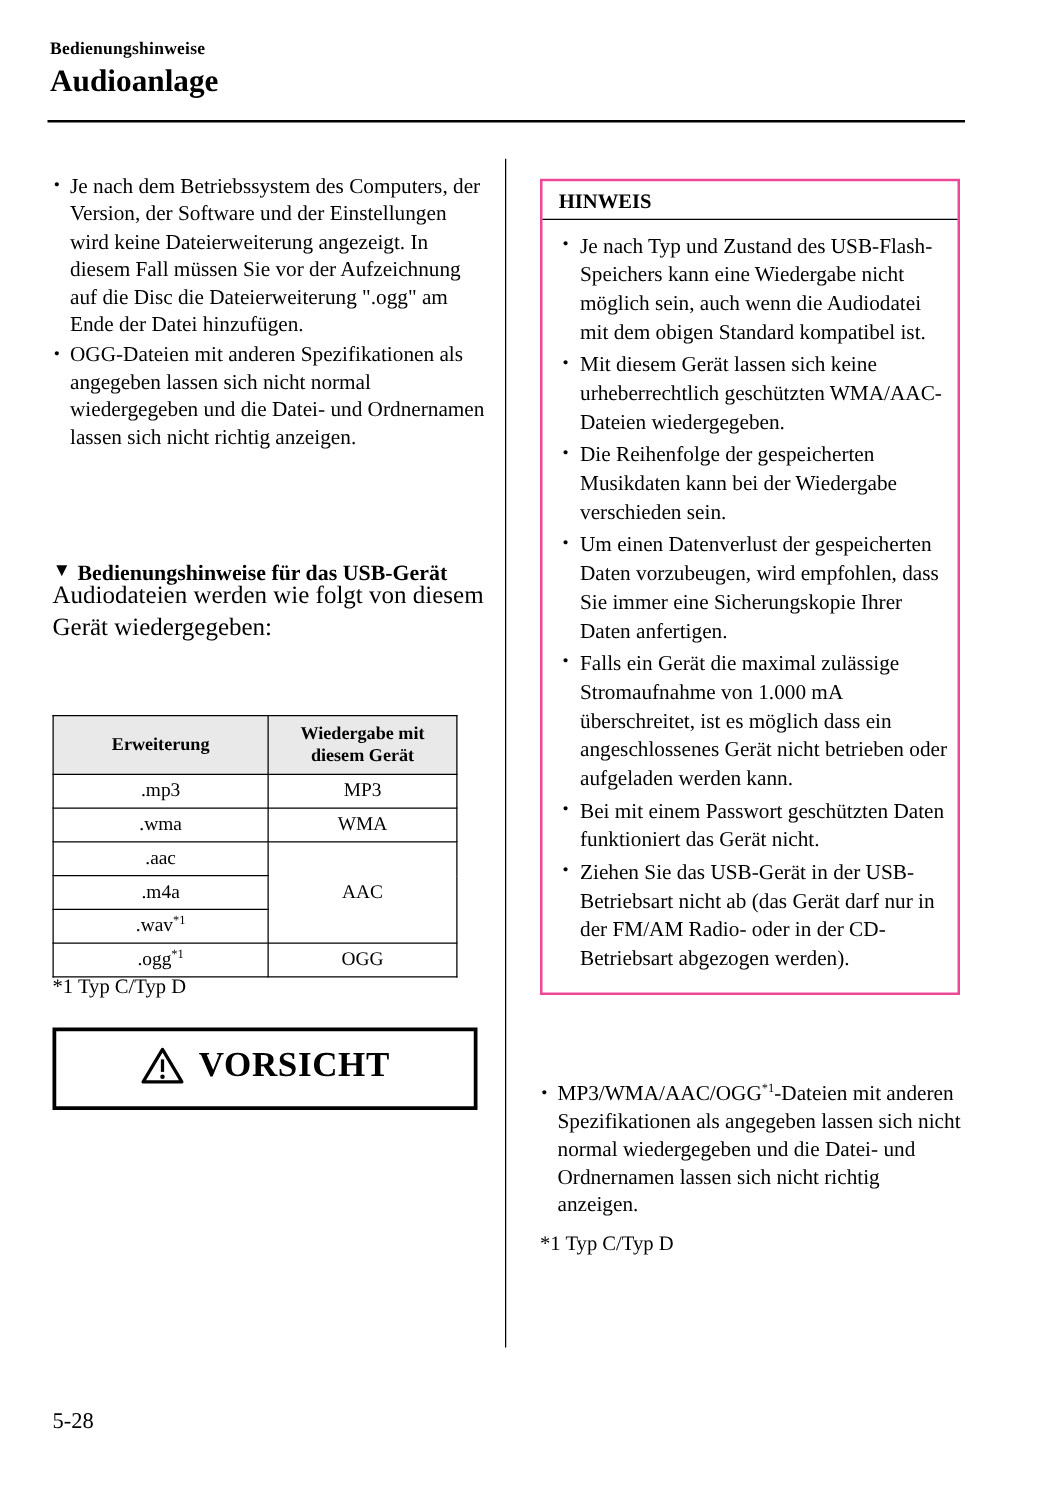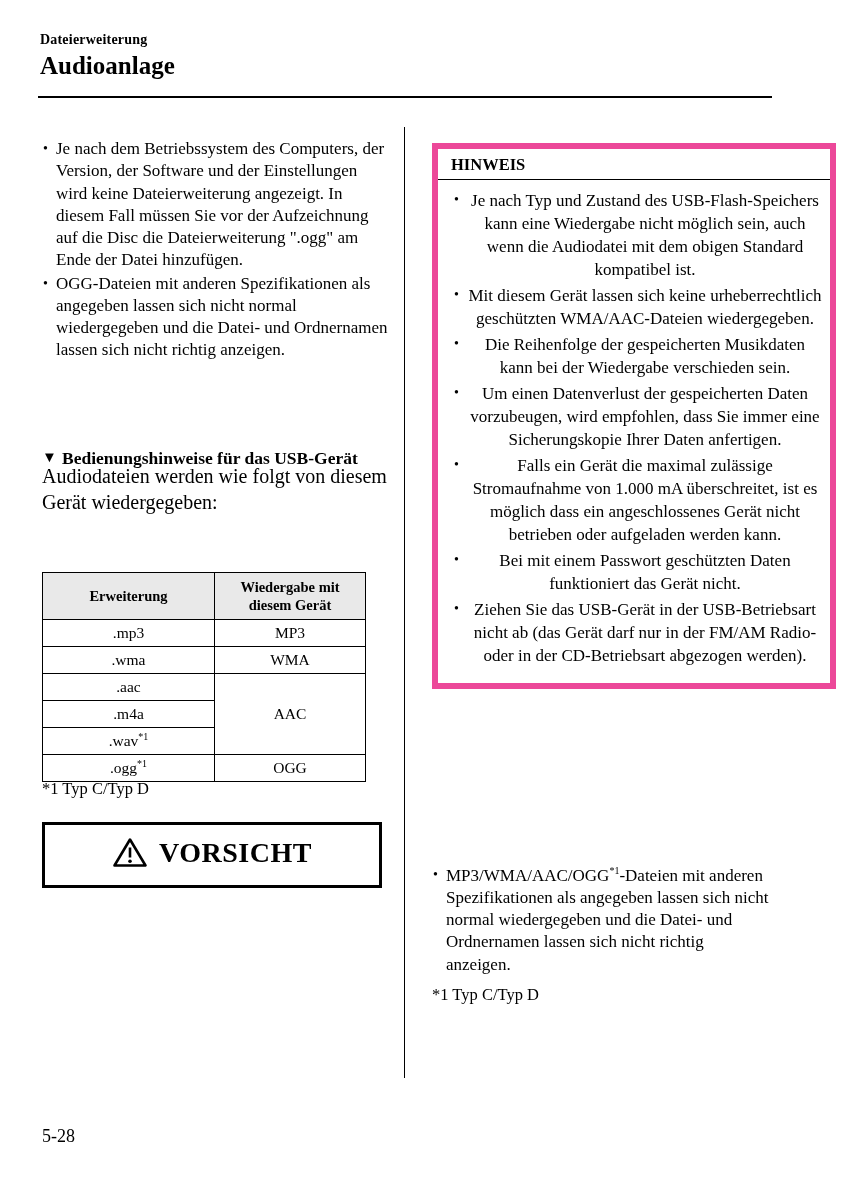--- a/index.html
+++ b/index.html
@@ -46,40 +46,40 @@
 
   .left-footnote{top:779px;font-size:16.5px;}
 
   
   .caution-box{top:822px;border:3px solid #000;width:340px;padding:12px 15px 16px 15px;}
   .caution-title{display:flex;align-items:flex-start;justify-content:center;gap:11px;font-weight:bold;font-size:28px;letter-spacing:.5px;}
   .caution-title svg{display:block;}
   .caution-body{margin:13px 0 0 0;font-size:17px;line-height:1.31;}
 
   
-  .note-box{top:143px;border:6px solid #ec4899;width:404px;}
+  .note-box{top:143px;border:2px solid #ec4899;width:336px;}
   .note-title{font-weight:bold;font-size:16.5px;padding:6px 13px 4px 13px;border-bottom:1px solid #000;}
-  .note-box ul.bullets{padding:9px 8px 13px 13px;text-align:center;}
+  .note-box ul.bullets{padding:9px 8px 13px 13px;}
   .note-box ul.bullets li{padding-left:17px;margin-bottom:3px;line-height:23px;}
   .note-box ul.bullets li::before{left:3px;}
 
   .right-bullet{top:864px;}
   .right-bullet sup{font-size:10px;}
   .right-footnote{top:985px;font-size:16.5px;}
 
   
   .page-number{position:absolute;left:42px;top:1126px;font-size:18px;font-weight:normal;}
 </style>
 </head>
 <body>
 
 <div class="page">
 
   <header class="page-header">
-    <div class="kicker">Dateierweiterung</div>
+    <div class="kicker">Bedienungshinweise</div>
     <h1 class="title">Audioanlage</h1>
   </header>
   <div class="header-rule"></div>
   <div class="column-divider"></div>
 
   <section class="col-left">
 
     <ul class="bullets left-bullets">
       <li><span>Je nach dem Betriebssystem des Computers, der Version, der Software und der Einstellungen wird keine Dateierweiterung angezeigt. In diesem Fall müssen Sie vor der Aufzeichnung auf die Disc die Dateierweiterung ".ogg" am Ende der Datei hinzufügen.</span></li>
       <li><span>OGG-Dateien mit anderen Spezifikationen als angegeben lassen sich nicht normal wiedergegeben und die Datei- und Ordnernamen lassen sich nicht richtig anzeigen.</span></li>

